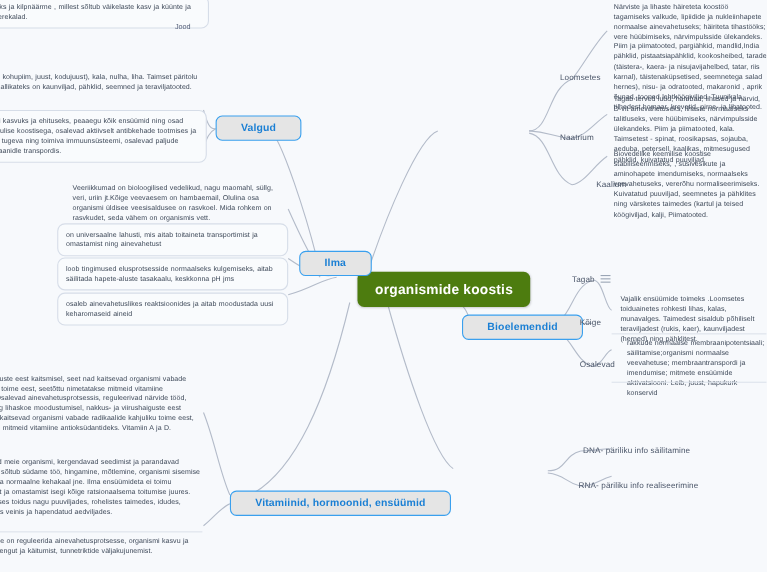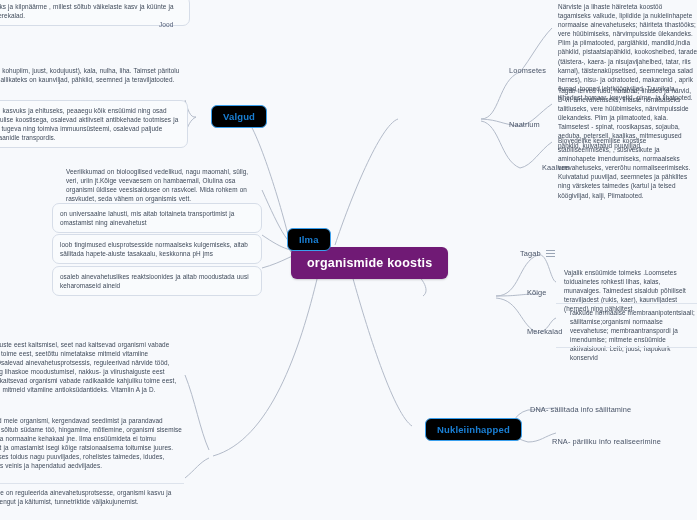--- a/index.html
+++ b/index.html
@@ -16,43 +16,43 @@
     background: #f7f9fc;
   }
   svg.edges {
     position: absolute; left: 0; top: 0;
     width: 697px; height: 520px;
     pointer-events: none;
   }
   
   .central {
     position: absolute;
-    background: #701a75;
+    background: #4d7c0f;
     color: #ffffff;
     font-weight: bold;
     font-size: 12.5px;
     border-radius: 6px;
     padding: 9px 16px;
     letter-spacing: .2px;
     white-space: nowrap;
     box-shadow: 0 1px 2px rgba(0,0,0,.18);
+    margin-left: 34px;
   }
   
   .pill {
     position: absolute;
-    background: #000000;
+    background: #e5e5e5;
     color: #1a7fd4;
     font-weight: bold;
     font-size: 9.5px;
     border: 1.6px solid #3aa0ee;
     border-radius: 6px;
-    padding: 5px 11px;
+    padding: 5px 22px;
     white-space: nowrap;
     letter-spacing: .15px;
-    margin-left: 15px;
   }
   
   .leaf {
     position: absolute;
     color: #4a5568;
     font-size: 7.4px;
     white-space: nowrap;
     letter-spacing: .1px;
   }
   .leaf.note { padding-right: 14px; }
@@ -145,41 +145,42 @@
     </g>
   </svg>
 
   <div class="central" style="left:291px; top:247px;">organismide koostis</div>
 
   <div class="pill" style="left:196px; top:105px;">Valgud</div>
 
   <div class="pill" style="left:272px; top:228px;">Ilma</div>
 
 
-
-  <div class="pill" style="left:410px; top:418px;">Nukleiinhapped</div>
-
+  <div class="pill" style="left:420px; top:286px;">Bioelemendid</div>
+
+
+  <div class="pill" style="left:209px; top:446px;">Vitamiinid, hormoonid, ensüümid</div>
 
   <div class="leaf" style="left:509px; top:66px;">Loomsetes</div>
   <div class="leaf" style="left:509px; top:120px;">Naatrium</div>
   <div class="leaf" style="left:509px; top:163px;padding-left:33px;">Kaalium</div>
 
   <div class="leaf note" style="left:520px; top:249px;">
     <span>Tagab</span>
     <span class="note-icon">
         <i></i>
         <i></i>
         <i></i>
       </span>
   </div>
   <div class="leaf" style="left:527px; top:288px;">Kõige</div>
-  <div class="leaf" style="left:527px; top:327px;">Merekalad</div>
-
-  <div class="leaf" style="left:530px; top:405px;">DNA- säilitada info säilitamine</div>
-  <div class="leaf" style="left:552px; top:437px;">RNA- päriliku info realiseerimine</div>
+  <div class="leaf" style="left:527px; top:327px;">Osalevad</div>
+
+  <div class="leaf" style="left:530px; top:405px;">DNA- päriliku info säilitamine</div>
+  <div class="leaf" style="left:526px; top:437px;">RNA- päriliku info realiseerimine</div>
 
   <div class="txt boxed" style="left:-58px; top:-4px; width:248px;">
     <span>noonide sünteesiks ja kilpnäärme , millest sõltub väikelaste kasv ja küünte ja naha seisund. Merekalad.</span>
   </div>
   <div class="corner-label" style="left:159px; top:21px;">Jood</div>
 
   <div class="txt plain" style="left:-60px; top:66px; width:248px;">una, piimatooted (nt kohupiim, juust, kodujuust), kala, nulha, liha. Taimset päritolu valkude parimateks allikateks on kaunviljad, pähklid, seemned ja teraviljatooted.</div>
 
   <div class="txt boxed" style="left:-62px; top:100px; width:250px;">agalikud organismi kasvuks ja ehituseks, peaaegu kõik ensüümid ning osad hormoonid on valgulise koostisega, osalevad aktiivselt antibkehade tootmises ja tagavad organismi tugeva ning toimiva immuunsüsteemi, osalevad paljude ainete rakumembraanidle transpordis.</div>
 

